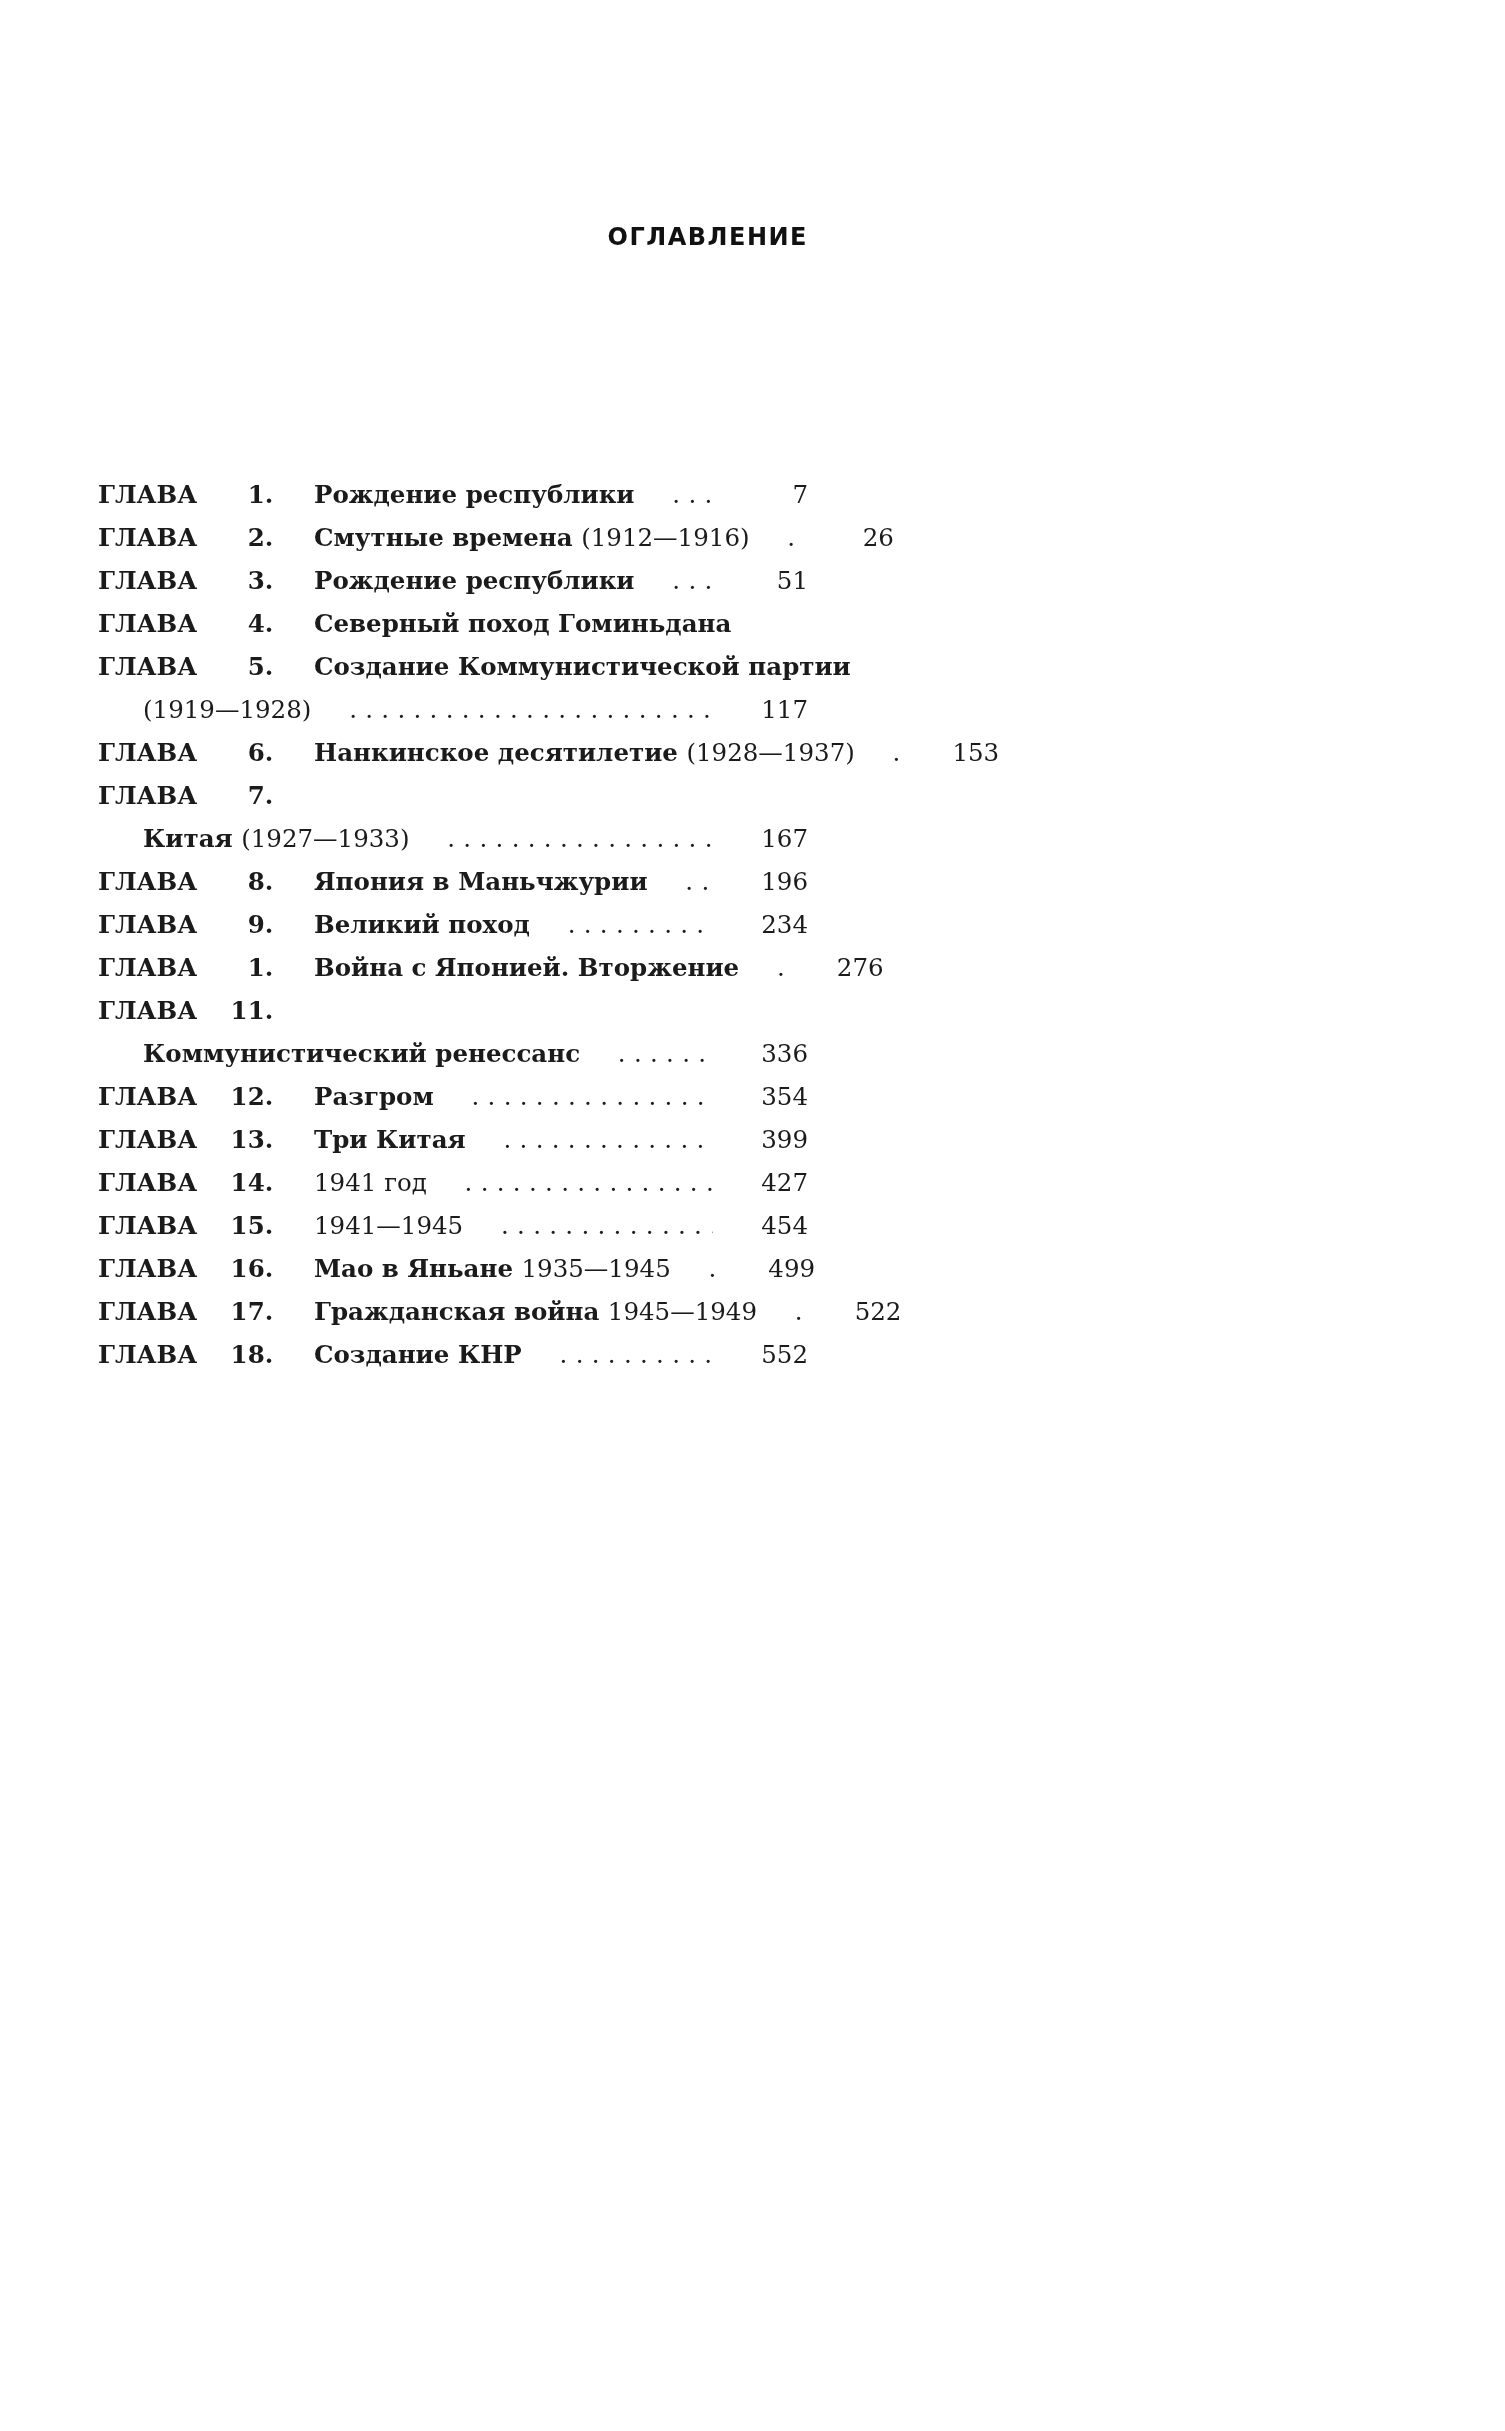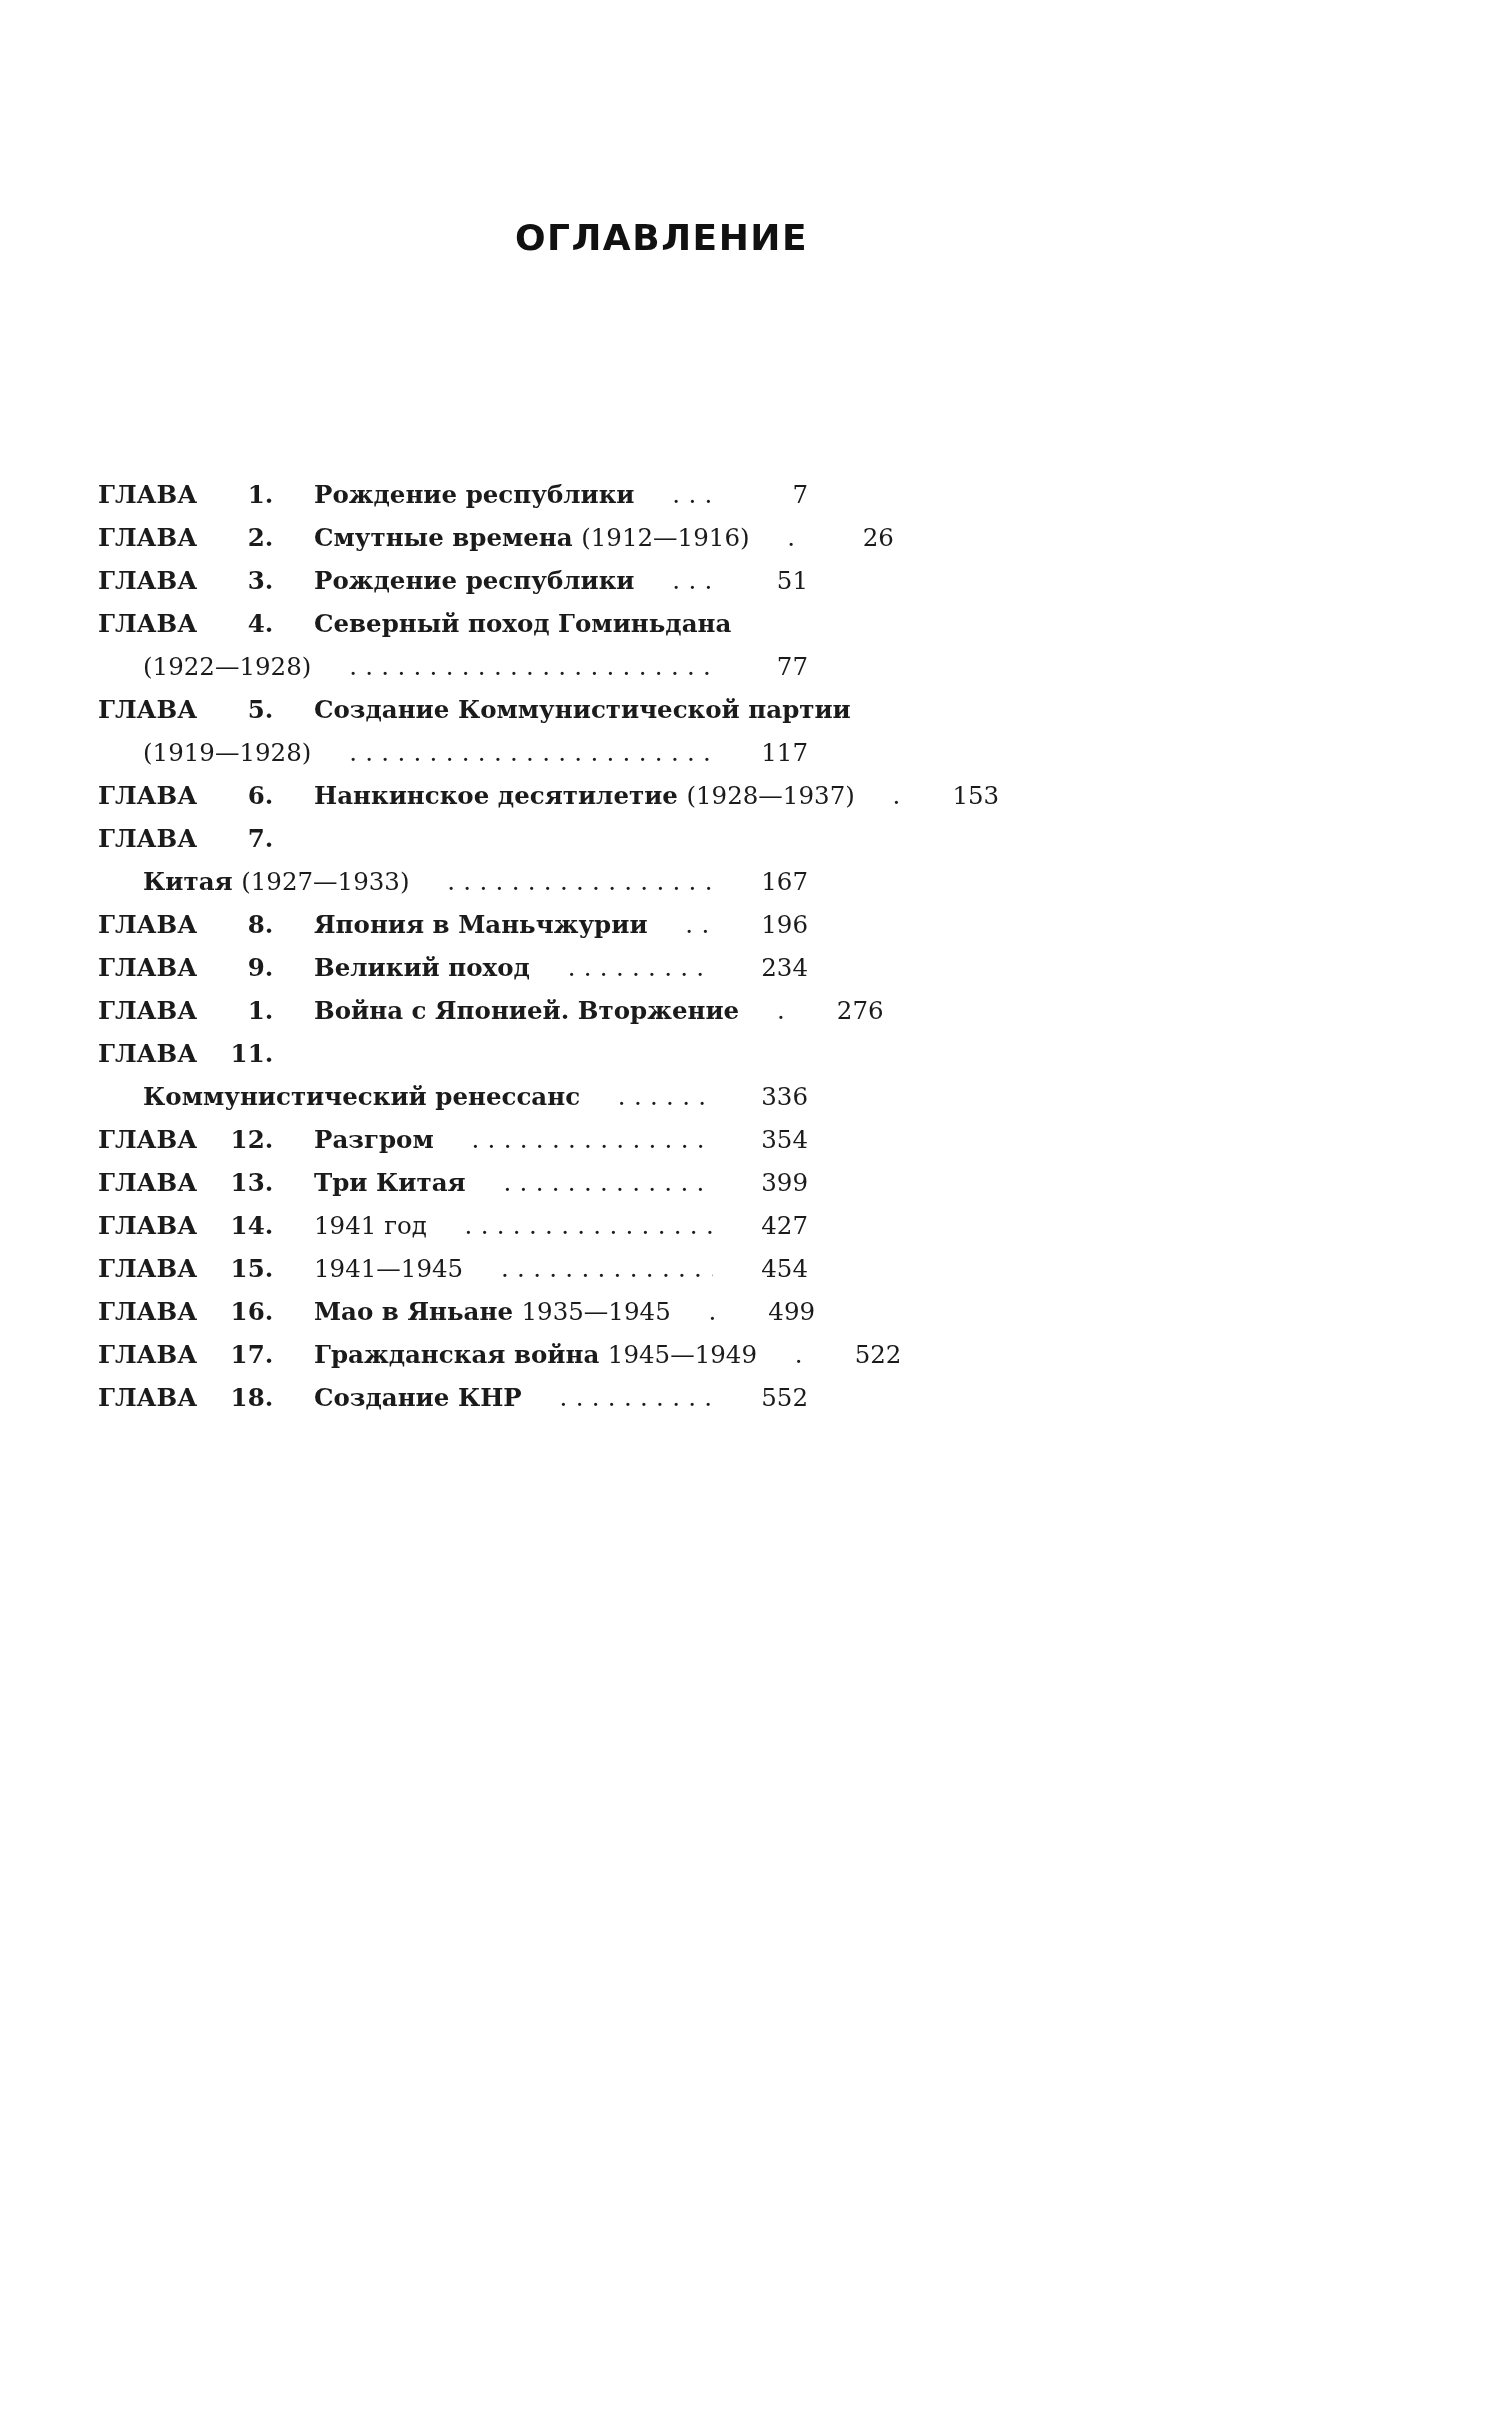--- a/index.html
+++ b/index.html
@@ -14,21 +14,21 @@
   }
   .content {
     position: absolute;
     left: 98px;
     top: 220px;
     width: 710px;
   }
   .toc-title {
     font-family: "DejaVu Sans", "Liberation Sans", sans-serif;
     font-weight: 700;
-    font-size: 36px;
+    font-size: 24px;
     line-height: 35px;
     letter-spacing: 1.5px;
     text-align: right;
     color: #111111;
   }
   .toc-list {
     margin-top: 218px;
     font-size: 24.5px;
   }
   .row {
@@ -98,25 +98,20 @@
           <span class="leader"></span>
           <span class="page-num">51</span>
         </div>
       </div>
       <div class="chapter">
         <div class="row">
           <span class="chap-label">ГЛАВА</span>
           <span class="chap-num">4.</span>
           <span class="line-text"><span class="seg bold">Северный поход Гоминьдана</span></span>
         </div>
-        <div class="row cont">
-          <span class="line-text"><span class="seg">(1922—1928)</span></span>
-          <span class="leader"></span>
-          <span class="page-num">77</span>
-        </div>
       </div>
       <div class="chapter">
         <div class="row">
           <span class="chap-label">ГЛАВА</span>
           <span class="chap-num">5.</span>
           <span class="line-text"><span class="seg bold">Создание Коммунистической партии</span></span>
         </div>
         <div class="row cont">
           <span class="line-text"><span class="seg">(1919—1928)</span></span>
           <span class="leader"></span>

